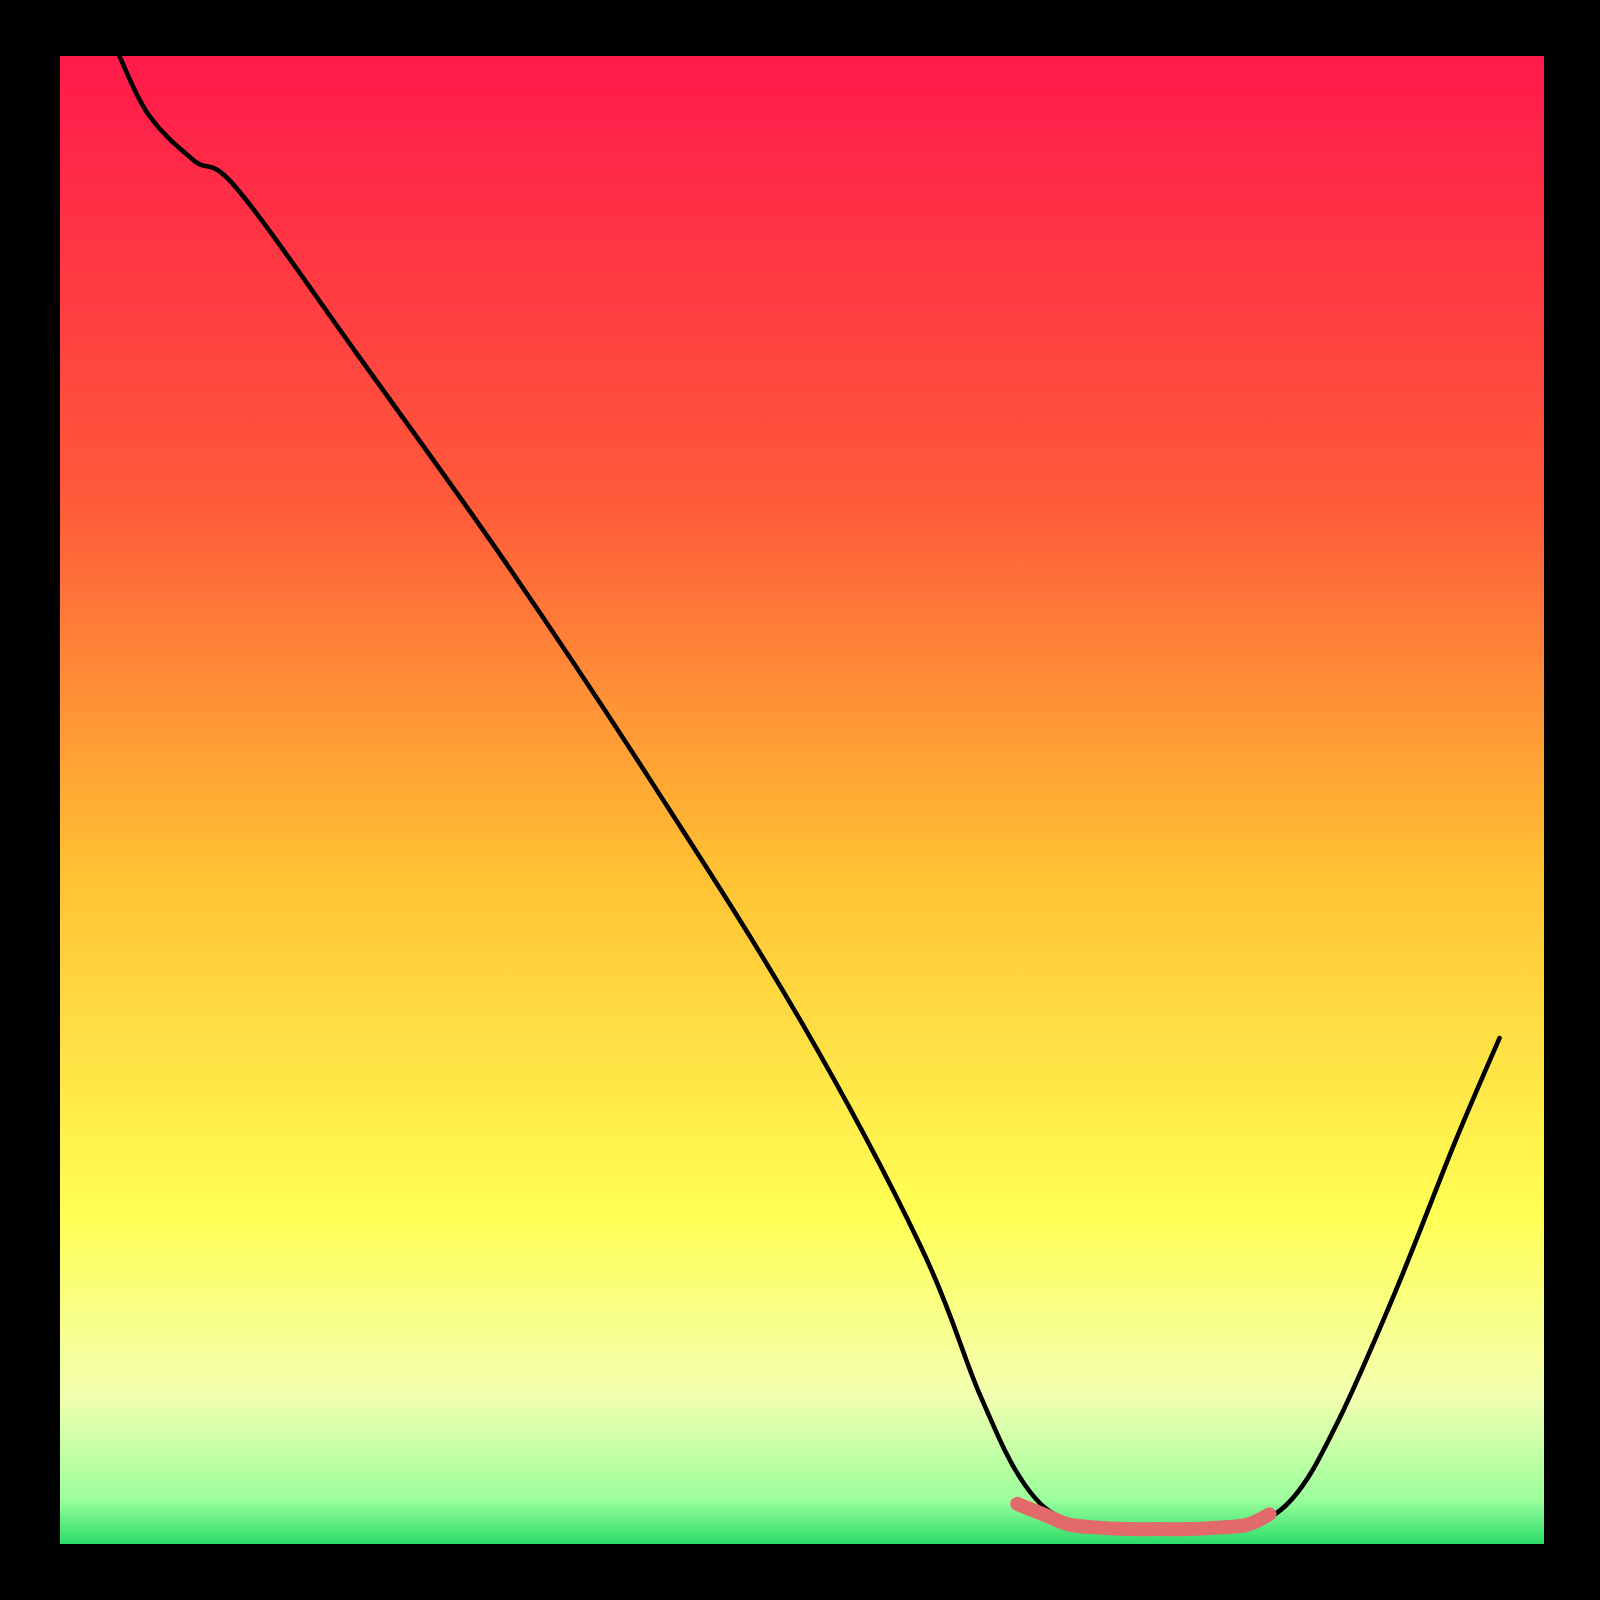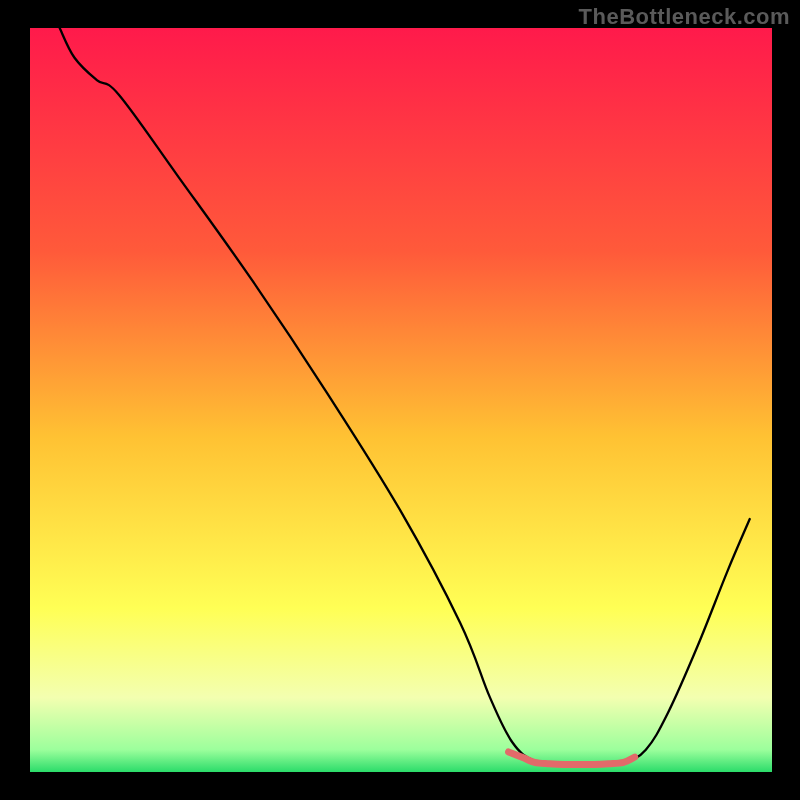--- a/index.html
+++ b/index.html
@@ -30,21 +30,20 @@
   svg {
     position: absolute;
     top: 0;
     left: 0;
   }
 </style>
 </head>
 <body>
 
 <div class="frame">
-  <div class="watermark">TheBottleneck.com</div>
 
   <svg id="chart-svg" width="800" height="800" viewBox="0 0 800 800">
     <defs>
       <linearGradient id="bg-grad" x1="0" y1="0" x2="0" y2="1">
           <stop offset="0%" stop-color="#ff1a4b"></stop>
           <stop offset="30%" stop-color="#ff5a3a"></stop>
           <stop offset="55%" stop-color="#ffc233"></stop>
           <stop offset="78%" stop-color="#ffff55"></stop>
           <stop offset="90%" stop-color="#f3ffb0"></stop>
           <stop offset="97%" stop-color="#9cff9c"></stop>

